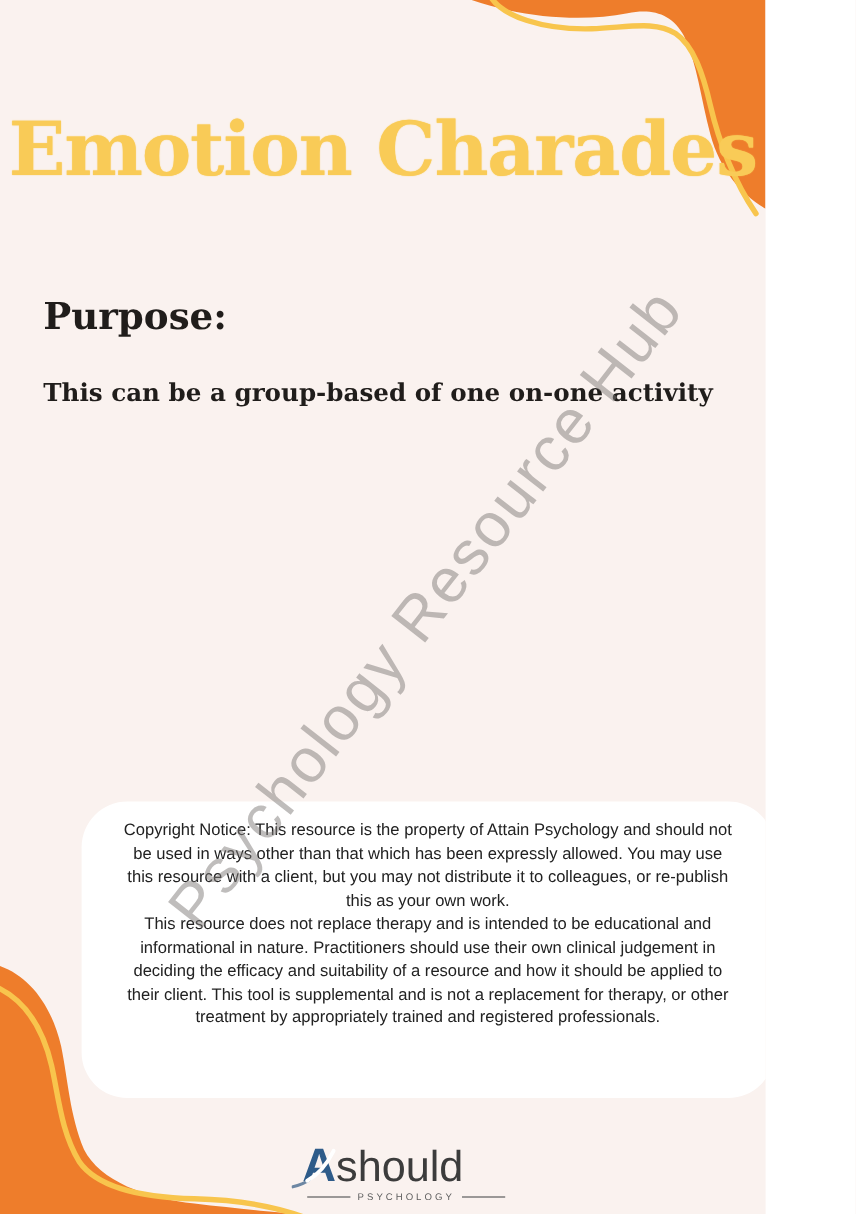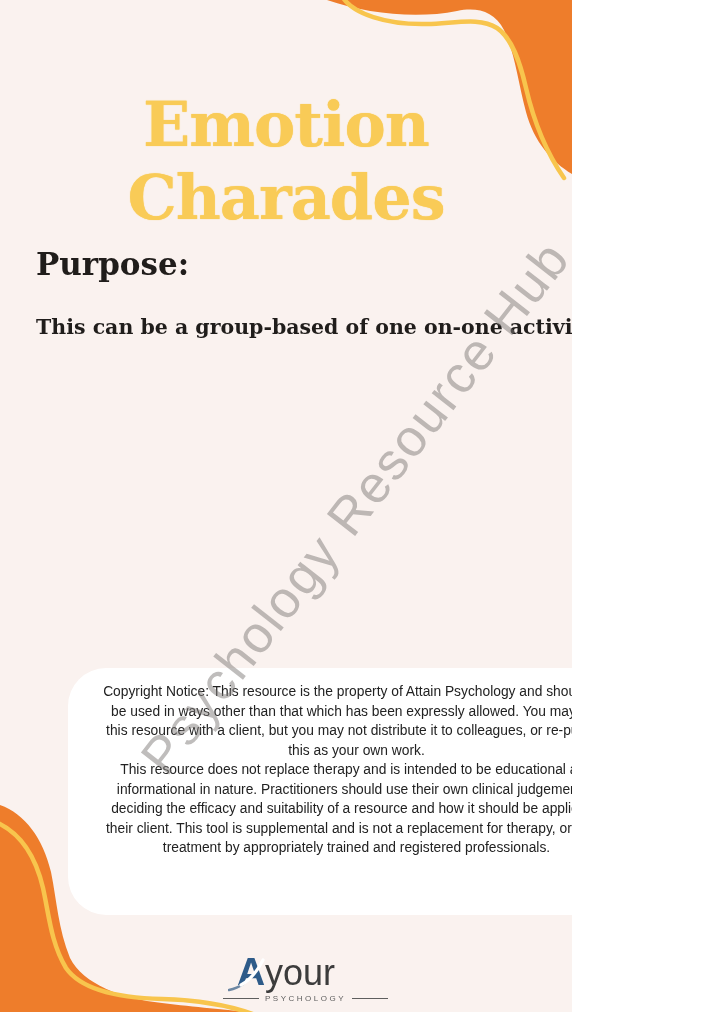--- a/index.html
+++ b/index.html
@@ -1,18 +1,18 @@
 <!DOCTYPE html>
 <html><head>
 <meta charset="utf-8">
 <style>
   html,body{margin:0;padding:0;}
   .page{
     position:relative;
-    width:572px;height:1012px;
+    width:638px;height:1012px;
     background:#FAF2EF;
     overflow:hidden;
     font-family:"Liberation Sans",sans-serif;
   }
   
   .corner{position:absolute;z-index:1;pointer-events:none;}
   .corner.tr{top:0;right:0;}
   .corner.bl{bottom:0;left:0;}
   
   .title{
@@ -143,21 +143,21 @@
     <p class="note">This can be a group-based of one on-one activity</p>
   </section>
 
   <div class="notice-box">
     <p>Copyright Notice: This resource is the property of Attain Psychology and should not be used in ways other than that which has been expressly allowed. You may use this resource with a client, but you may not distribute it to colleagues, or re-publish this as your own work.</p>
     <p>This resource does not replace therapy and is intended to be educational and informational in nature. Practitioners should use their own clinical judgement in deciding the efficacy and suitability of a resource and how it should be applied to their client. This tool is supplemental and is not a replacement for therapy, or other treatment by appropriately trained and registered professionals.</p>
   </div>
 
   <div class="logo">
     <div class="logo-word">
-      <span class="logo-a">A</span><span class="logo-rest">your</span>
+      <span class="logo-a">A</span><span class="logo-rest">should</span>
       <svg class="logo-swoosh" viewBox="0 0 48 46" aria-hidden="true">
         <path d="M 1 42 C 6 41, 11 39, 15 36" fill="none" stroke="#6D87A3" stroke-width="2.6" stroke-linecap="round"></path>
         <path d="M 13 37 C 22 32, 29 24, 35 12" fill="none" stroke="#FFFFFF" stroke-width="3.2" stroke-linecap="round"></path>
       </svg>
     </div>
     <div class="logo-sub">
       <span class="rule"></span>
       <span>PSYCHOLOGY</span>
       <span class="rule"></span>
     </div>

